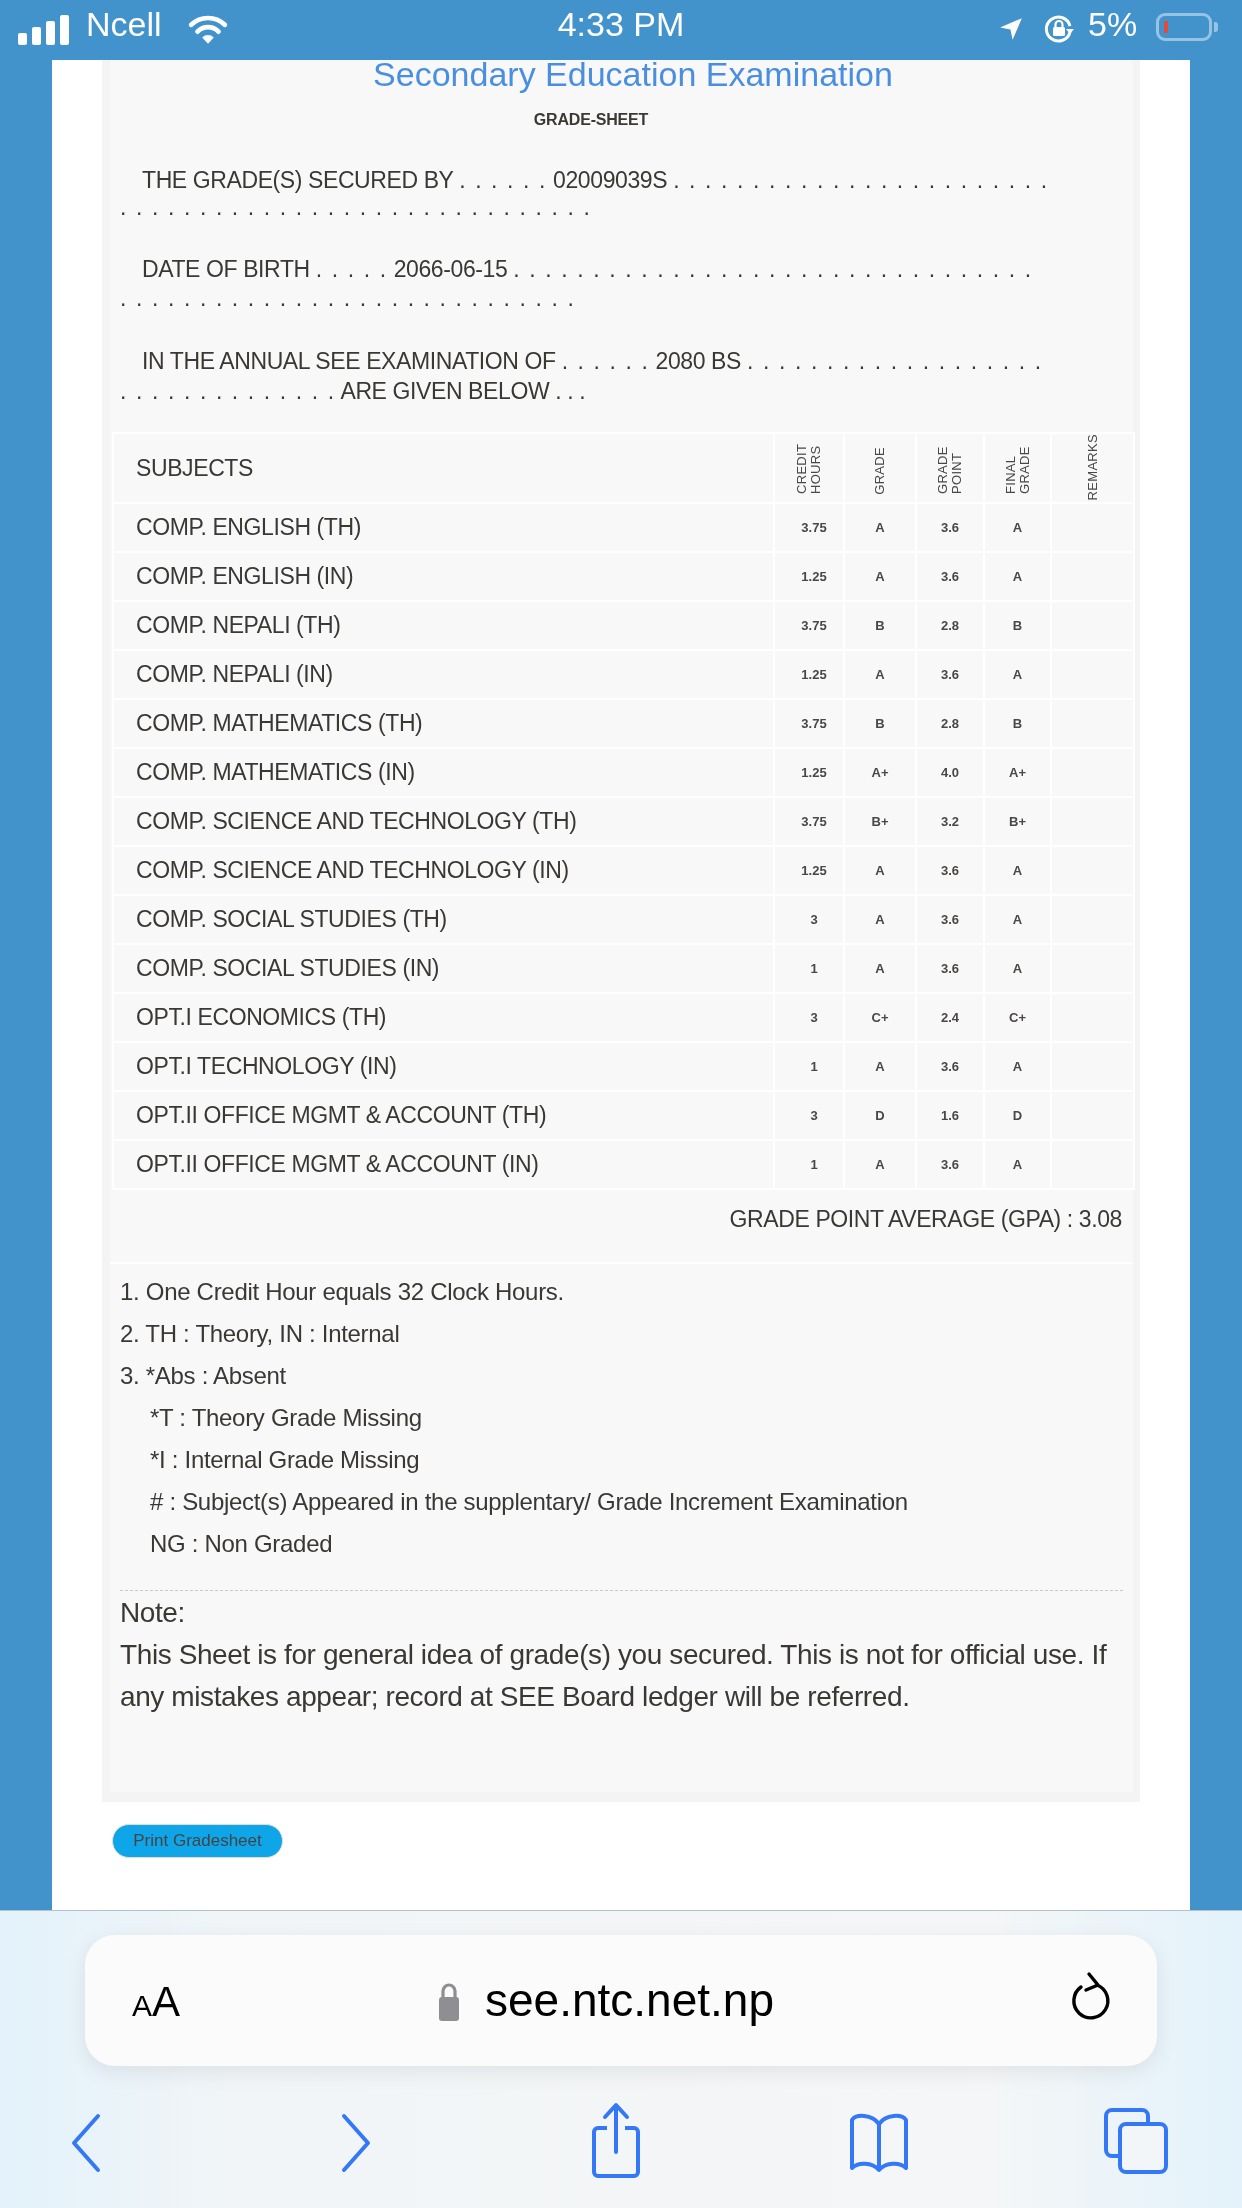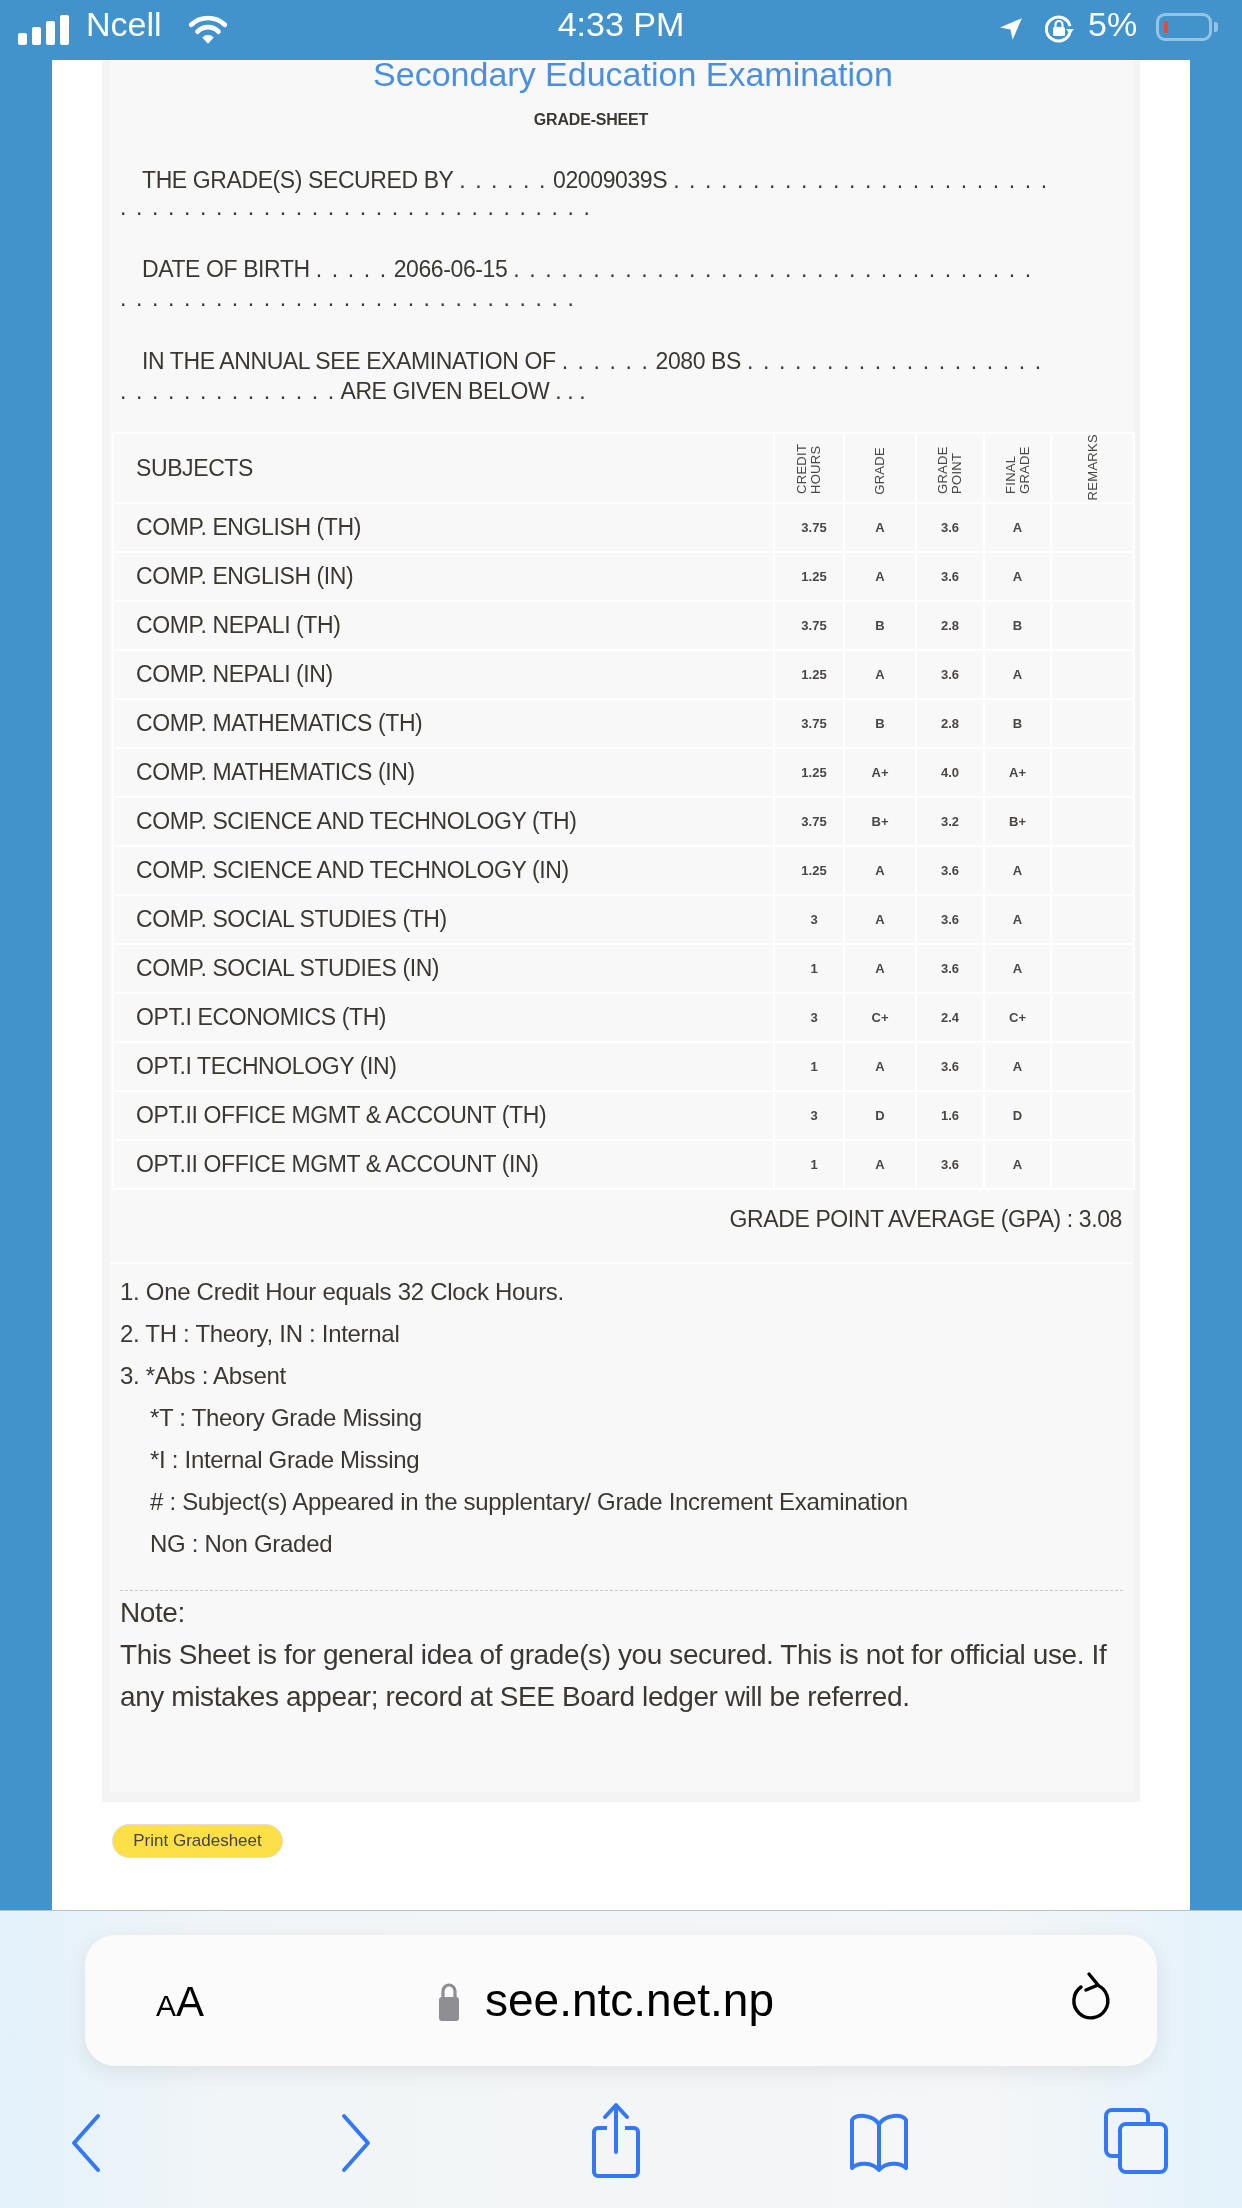--- a/index.html
+++ b/index.html
@@ -53,31 +53,31 @@
   
   .gpa-row { left:110px; top:1176px; width:1023px; height:86px; border-bottom:2px solid #ffffff; }
   .gpa-text { position:absolute; right:11px; top:28px; font-size:23px; line-height:30px; letter-spacing:-0.4px; color:#3b3834; white-space:nowrap; }
   .legend { left:120px; top:1271px; width:1010px; font-size:24px; line-height:42px; letter-spacing:-0.3px; color:#3b3834; }
   .legend .sub { padding-left:30px; }
   .dotted-rule { left:120px; top:1590px; width:1003px; height:0; border-top:1px dashed #c9c9c9; }
   .note { left:120px; top:1592px; width:995px; font-size:28px; line-height:42px; letter-spacing:-0.4px; color:#3b3834; }
 
   .print-btn {
     left:112px; top:1824px; width:171px; height:34px; box-sizing:border-box;
-    border:1px solid #e2dfd2; border-radius:17px; background:#fde047;
+    border:1px solid #e2dfd2; border-radius:17px; background:#0ea5e9;
     font-size:17px; line-height:32px; text-align:center; color:#444;
     font-family:"Liberation Sans", sans-serif; cursor:pointer; padding:0;
   }
 
   
   .chrome { left:0; top:1910px; width:1242px; height:298px; border-top:1px solid #b6c1ca;
             background:linear-gradient(90deg,#e3f2fb 0%,#f2f5f7 20%,#f4f6f7 80%,#e3f2fb 100%); }
   .urlbar { left:85px; top:1935px; width:1072px; height:131px; border-radius:30px; background:#fbfbfb;
             box-shadow:0 6px 22px rgba(0,0,0,0.08); }
-  .aa { left:132px; top:1978px; color:#000; white-space:nowrap;margin-left:24px; }
+  .aa { left:132px; top:1978px; color:#000; white-space:nowrap; }
   .aa .small { font-size:30px; }
   .aa .big { font-size:42px; }
   .url-text { left:485px; top:1972px; font-size:46px; line-height:56px; color:#000; }
   .toolbar-icon { position:absolute; cursor:pointer; }
 </style>
 </head>
 <body>
 
 <div>
   <svg class="abs" style="left:18px;top:15px" width="56" height="30" viewBox="0 0 56 30">

